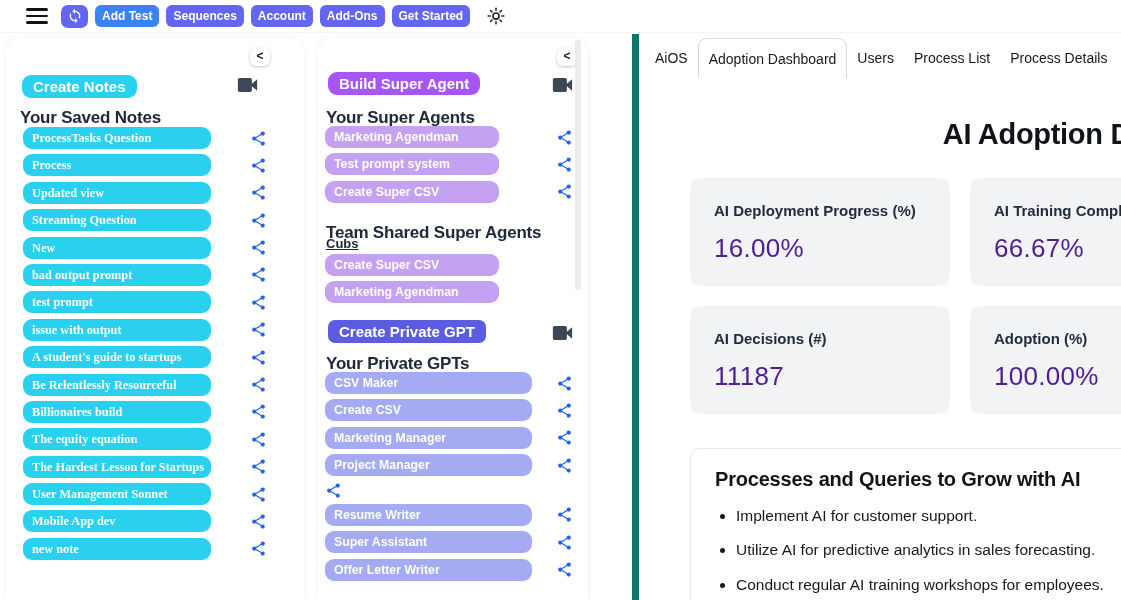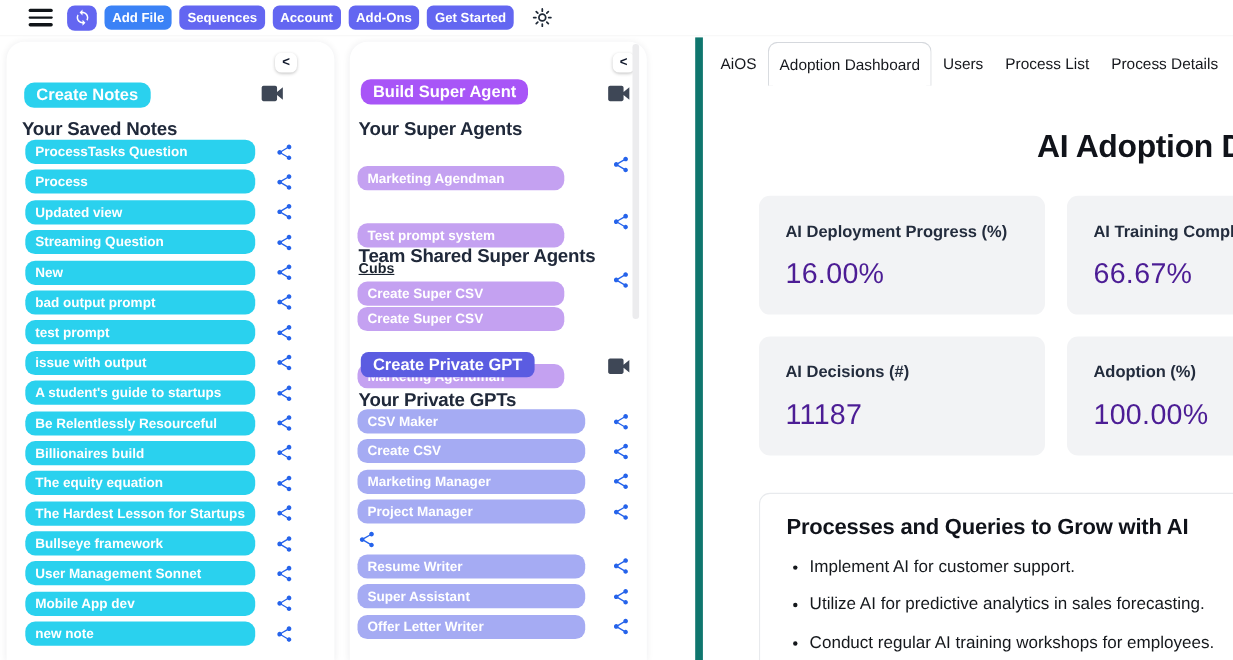--- a/index.html
+++ b/index.html
@@ -52,22 +52,22 @@
   .group-link{position:absolute;font-size:13px;font-weight:700;color:#1b2430;text-decoration:underline;cursor:pointer;}
   .ilist{position:absolute;}
   .irow{display:flex;justify-content:space-between;align-items:center;margin-bottom:5.4px;}
   .row-l{width:244px;}
   .row-m{width:248px;}
   .pill{
     height:22px;line-height:22px;border-radius:9px;border:none;padding:0 9px;
     color:#fff;font-size:12.3px;font-weight:700;text-align:left;cursor:pointer;
     font-family:inherit;white-space:nowrap;overflow:hidden;display:block;box-sizing:border-box;
   }
-  .pill-note{background:var(--cyan,#2ad1ee);width:209px;}
-  .pill-agent{background:var(--lavender,#c4a1f1);width:188px;margin-top:25px;}
+  .pill-note{background:var(--cyan,#2ad1ee);width:188px;font-family:Liberation Serif, serif;}
+  .pill-agent{background:var(--lavender,#c4a1f1);width:174px;}
   .pill-gpt{background:var(--periwinkle,#a5abf3);width:207px;}
   .share{display:flex;cursor:pointer;}
   .scroll-thumb{position:absolute;right:7px;top:2px;width:6px;height:250px;border-radius:3px;background:#ececee;}
   
   .main-panel{
     position:absolute;left:632px;top:34px;right:0;bottom:0;
     background:#fff;border-left:7px solid #0f766e;overflow:hidden;
   }
   .tabs{position:absolute;left:6px;top:4px;height:40px;display:flex;align-items:stretch;}
   .tab{
@@ -95,21 +95,21 @@
       <span></span>
       <span></span>
     </button>
   <button class="icon-btn">
     <span style="display:flex;">
       <svg width="16" height="16" viewBox="0 0 24 24" fill="#ffffff">
           <path d="M12 4V1L8 5l4 4V6c3.31 0 6 2.69 6 6 0 1.01-.25 1.97-.7 2.8l1.46 1.46A7.93 7.93 0 0 0 20 12c0-4.42-3.58-8-8-8zm0 14c-3.31 0-6-2.69-6-6 0-1.01.25-1.97.7-2.8L5.24 7.74A7.93 7.93 0 0 0 4 12c0 4.42 3.58 8 8 8v3l4-4-4-4v3z"></path>
         </svg>
     </span>
   </button>
-  <button class="tb-btn blue">Add File</button>
+  <button class="tb-btn blue">Add Test</button>
   <button class="tb-btn">Sequences</button>
   <button class="tb-btn">Account</button>
   <button class="tb-btn">Add-Ons</button>
   <button class="tb-btn">Get Started</button>
   <span class="sun">
     <svg width="20" height="20" viewBox="0 0 24 24" fill="none" stroke="#1f2937" stroke-width="1.9" stroke-linecap="round">
       <circle cx="12" cy="12" r="3.7"></circle>
       <line x1="12" y1="2.6" x2="12" y2="5"></line>
         <line x1="12" y1="19" x2="12" y2="21.4"></line>
       <line x1="2.6" y1="12" x2="5" y2="12"></line>
@@ -243,28 +243,20 @@
 
       <div class="irow row-l">
         <button class="pill pill-note">The Hardest Lesson for Startups</button>
         <span class="share">
           <svg width="17" height="17" viewBox="0 0 24 24" fill="#2563eb">
             <path d="M18 16.08c-.76 0-1.44.3-1.96.77L8.91 12.7c.05-.23.09-.46.09-.7s-.04-.47-.09-.7l7.05-4.11c.54.5 1.25.81 2.04.81 1.66 0 3-1.34 3-3s-1.34-3-3-3-3 1.34-3 3c0 .24.04.47.09.7L8.04 9.81C7.5 9.31 6.79 9 6 9c-1.66 0-3 1.34-3 3s1.34 3 3 3c.79 0 1.5-.31 2.04-.81l7.12 4.16c-.05.21-.08.43-.08.65 0 1.61 1.31 2.92 2.92 2.92 1.61 0 2.92-1.31 2.92-2.92s-1.31-2.92-2.92-2.92z"></path>
           </svg>
         </span>
       </div>
 
-      <div class="irow row-l">
-        <button class="pill pill-note">Bullseye framework</button>
-        <span class="share">
-          <svg width="17" height="17" viewBox="0 0 24 24" fill="#2563eb">
-            <path d="M18 16.08c-.76 0-1.44.3-1.96.77L8.91 12.7c.05-.23.09-.46.09-.7s-.04-.47-.09-.7l7.05-4.11c.54.5 1.25.81 2.04.81 1.66 0 3-1.34 3-3s-1.34-3-3-3-3 1.34-3 3c0 .24.04.47.09.7L8.04 9.81C7.5 9.31 6.79 9 6 9c-1.66 0-3 1.34-3 3s1.34 3 3 3c.79 0 1.5-.31 2.04-.81l7.12 4.16c-.05.21-.08.43-.08.65 0 1.61 1.31 2.92 2.92 2.92 1.61 0 2.92-1.31 2.92-2.92s-1.31-2.92-2.92-2.92z"></path>
-          </svg>
-        </span>
-      </div>
 
       <div class="irow row-l">
         <button class="pill pill-note">User Management Sonnet</button>
         <span class="share">
           <svg width="17" height="17" viewBox="0 0 24 24" fill="#2563eb">
             <path d="M18 16.08c-.76 0-1.44.3-1.96.77L8.91 12.7c.05-.23.09-.46.09-.7s-.04-.47-.09-.7l7.05-4.11c.54.5 1.25.81 2.04.81 1.66 0 3-1.34 3-3s-1.34-3-3-3-3 1.34-3 3c0 .24.04.47.09.7L8.04 9.81C7.5 9.31 6.79 9 6 9c-1.66 0-3 1.34-3 3s1.34 3 3 3c.79 0 1.5-.31 2.04-.81l7.12 4.16c-.05.21-.08.43-.08.65 0 1.61 1.31 2.92 2.92 2.92 1.61 0 2.92-1.31 2.92-2.92s-1.31-2.92-2.92-2.92z"></path>
           </svg>
         </span>
       </div>
 

